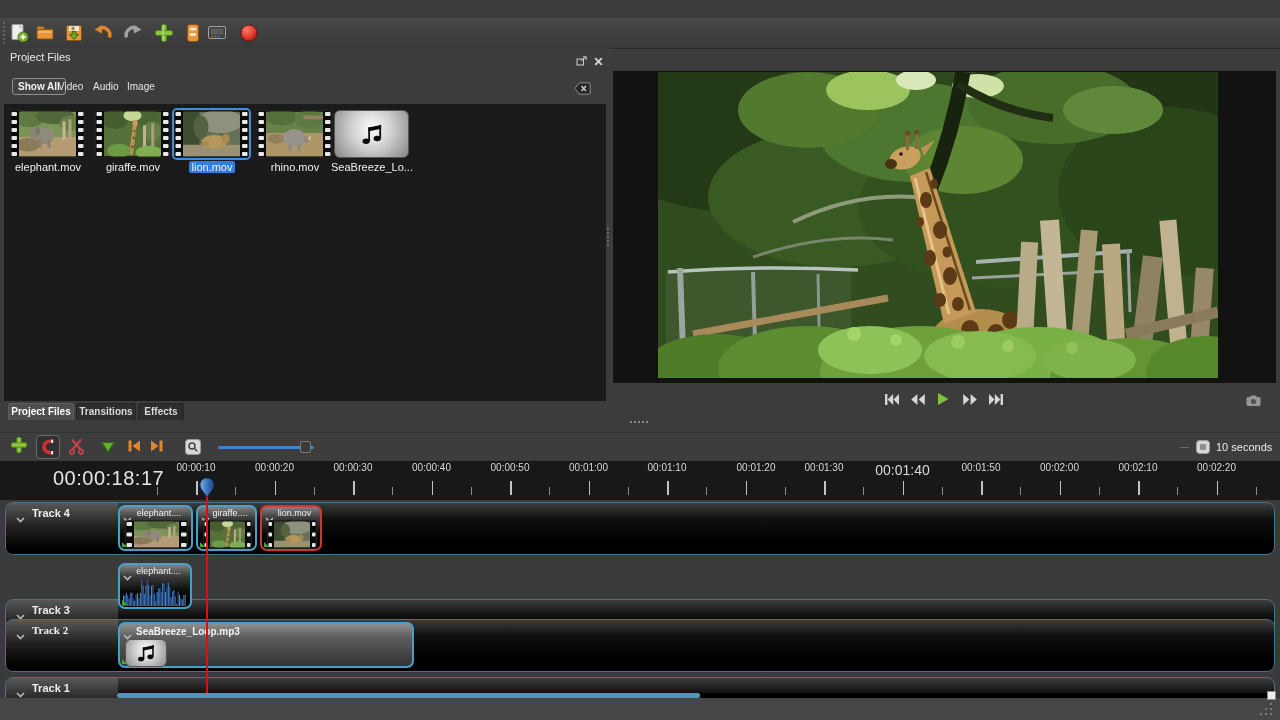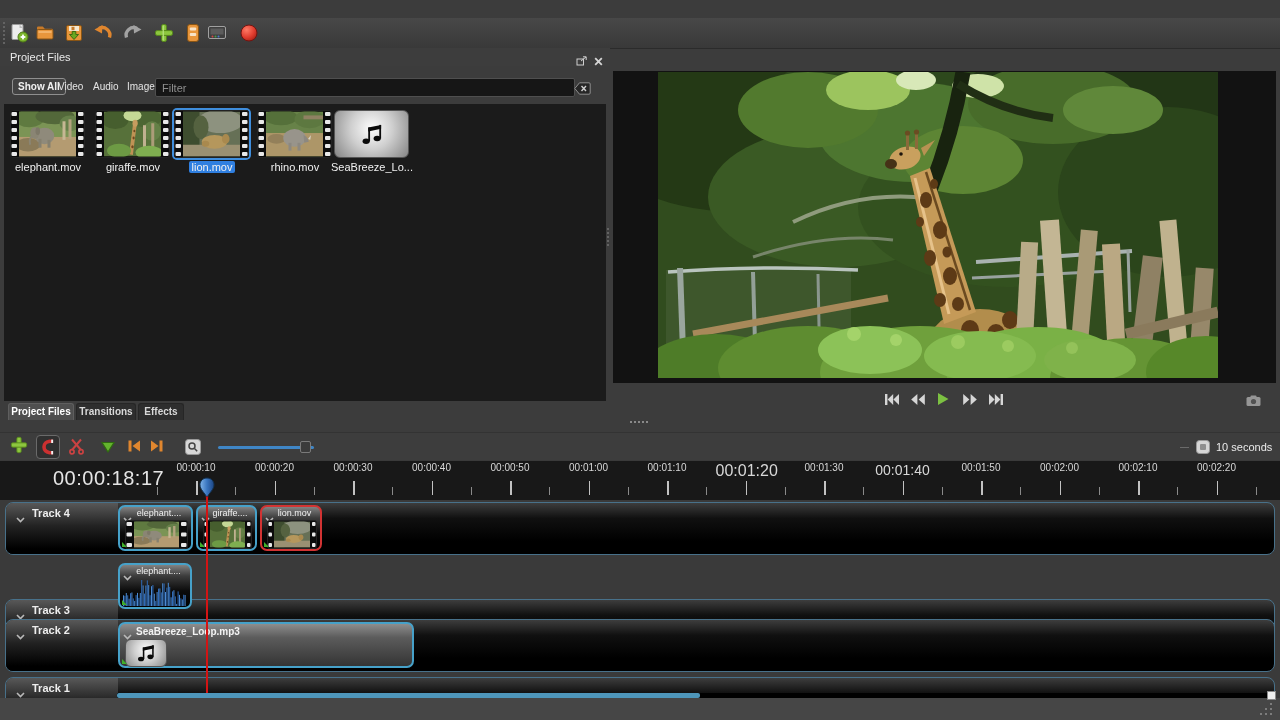--- a/index.html
+++ b/index.html
@@ -143,21 +143,20 @@
         </svg>
     </span>
   </div>
 
   <div id="filter-buttons">
       <span class="filterbtn" style="left: 12px;">Show All</span>
       <span class="filterlbl" style="left: 58px;">Video</span>
       <span class="filterlbl" style="left: 93px;">Audio</span>
       <span class="filterlbl" style="left: 127px;">Image</span>
     </div>
-  <input class="filter-input" placeholder="Filter" style="">
   <span class="abs" style="left:574px;top:81px;">
     <svg width="17" height="13" viewBox="0 0 17 13">
         <path d="M5.5 0.8 H15 a1.2 1.2 0 0 1 1.2 1.2 v9 a1.2 1.2 0 0 1 -1.2 1.2 H5.5 L0.8 6.5 Z" fill="#262626" stroke="#8f8f8f"></path>
         <path d="M7.5 4 L12 9 M12 4 L7.5 9" stroke="#cfcfcf" stroke-width="1.4"></path>
       </svg>
   </span>
 
   <div class="files-area">
       <div id="file-items">
         <div style="position: absolute; left: 4px; top: 6px; width: 80px; height: 66px;">
@@ -517,21 +516,21 @@
         <div style="position: absolute; left: 1177.3px; top: 27px; width: 1px; height: 8px; background: rgb(138, 138, 138);"></div>
         <div style="position: absolute; left: 1216.5px; top: 21px; width: 1.5px; height: 14px; background: rgb(194, 194, 194);"></div>
         <div style="position: absolute; left: 1255.8px; top: 27px; width: 1px; height: 8px; background: rgb(138, 138, 138);"></div>
         <div style="position: absolute; left: 166px; top: 2px; width: 60px; text-align: center; font-size: 10px; color: rgb(216, 216, 216);">00:00:10</div>
         <div style="position: absolute; left: 244.5px; top: 2px; width: 60px; text-align: center; font-size: 10px; color: rgb(216, 216, 216);">00:00:20</div>
         <div style="position: absolute; left: 323px; top: 2px; width: 60px; text-align: center; font-size: 10px; color: rgb(216, 216, 216);">00:00:30</div>
         <div style="position: absolute; left: 401.5px; top: 2px; width: 60px; text-align: center; font-size: 10px; color: rgb(216, 216, 216);">00:00:40</div>
         <div style="position: absolute; left: 480px; top: 2px; width: 60px; text-align: center; font-size: 10px; color: rgb(216, 216, 216);">00:00:50</div>
         <div style="position: absolute; left: 558.5px; top: 2px; width: 60px; text-align: center; font-size: 10px; color: rgb(216, 216, 216);">00:01:00</div>
         <div style="position: absolute; left: 637px; top: 2px; width: 60px; text-align: center; font-size: 10px; color: rgb(216, 216, 216);">00:01:10</div>
-        <div style="position: absolute; left: 715.5px; top: 2px; width: 60px; text-align: right; font-size: 16px; color: rgb(216, 216, 216);">00:01:20</div>
+        <div style="position: absolute; left: 715.5px; top: 2px; width: 60px; text-align: right; font-size: 10px; color: rgb(216, 216, 216);">00:01:20</div>
         <div style="position: absolute; left: 794px; top: 2px; width: 60px; text-align: center; font-size: 10px; color: rgb(216, 216, 216);">00:01:30</div>
         <div style="position: absolute; left: 872.5px; top: 2px; width: 60px; text-align: center; font-size: 14px; color: rgb(216, 216, 216);">00:01:40</div>
         <div style="position: absolute; left: 951px; top: 2px; width: 60px; text-align: center; font-size: 10px; color: rgb(216, 216, 216);">00:01:50</div>
         <div style="position: absolute; left: 1029.5px; top: 2px; width: 60px; text-align: center; font-size: 10px; color: rgb(216, 216, 216);">00:02:00</div>
         <div style="position: absolute; left: 1108px; top: 2px; width: 60px; text-align: center; font-size: 10px; color: rgb(216, 216, 216);">00:02:10</div>
         <div style="position: absolute; left: 1186.5px; top: 2px; width: 60px; text-align: center; font-size: 10px; color: rgb(216, 216, 216);">00:02:20</div>
       </div>
     <div id="tracks">
         <div class="track-row" style="top: 42px;">
           <div class="track-head">
@@ -542,21 +541,21 @@
           </div>
         </div>
         <div class="track-row" style="top: 100px; margin-top: 39px;">
           <div class="track-head">
             <span style="position: absolute; left: 10px; top: 6px;"><svg width="9" height="6" viewBox="0 0 9 6">
                 <polyline points="1,1 4.5,4.5 8,1" fill="none" stroke="#b9b9b9" stroke-width="1.6"></polyline>
               </svg></span>
             <span class="track-name">Track 3</span>
           </div>
         </div>
-        <div class="track-row" style="top: 159px;">
+        <div class="track-row" style="top: 159px; font-family: Liberation Serif, serif;">
           <div class="track-head">
             <span style="position: absolute; left: 10px; top: 6px;"><svg width="9" height="6" viewBox="0 0 9 6">
                 <polyline points="1,1 4.5,4.5 8,1" fill="none" stroke="#b9b9b9" stroke-width="1.6"></polyline>
               </svg></span>
             <span class="track-name">Track 2</span>
           </div>
         </div>
         <div class="track-row" style="top: 217px;">
           <div class="track-head">
             <span style="position: absolute; left: 10px; top: 6px;"><svg width="9" height="6" viewBox="0 0 9 6">

